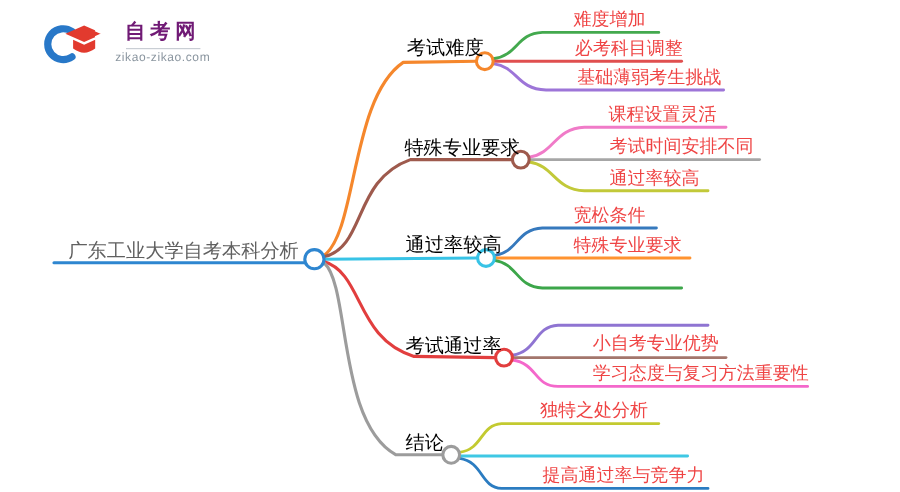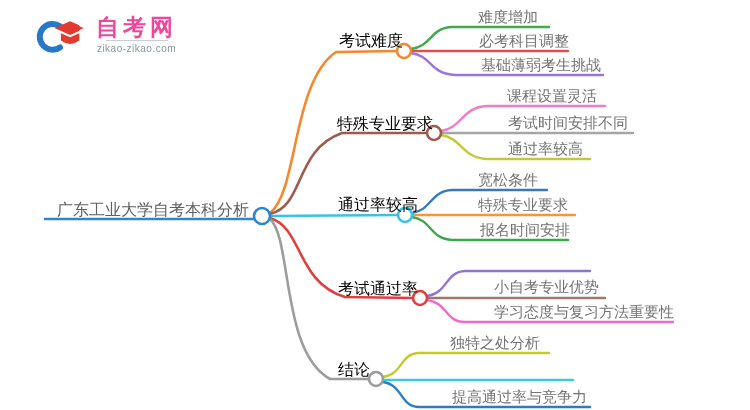--- a/index.html
+++ b/index.html
@@ -3,25 +3,25 @@
 <meta charset="utf-8">
 <style>
   html,body{margin:0;padding:0;background:#fff;}
   .stage{position:relative;width:750px;height:410px;background:#ffffff;overflow:hidden;
          font-family:"Liberation Sans","DejaVu Sans",sans-serif;}
   svg.map{position:absolute;left:0;top:0;}
   .ln{fill:none;stroke-width:2.4;stroke-linecap:round;stroke-linejoin:round;}
   .ln.thick{stroke-width:2.6;}
   .node{fill:#ffffff;stroke-width:2.6;}
   .lbl{position:absolute;font-size:16px;line-height:20px;color:#000000;white-space:nowrap;}
-  .lbl.sm{font-size:15px;line-height:19px;color:#737373;}
+  .lbl.sm{font-size:15px;line-height:19px;color:#ef4444;}
   .lbl.root-lbl{color:#606060;}
   .logo{position:absolute;left:32px;top:12px;display:flex;align-items:center;gap:8px;}
   .logo-text{display:flex;flex-direction:column;align-items:center;}
-  .logo-title{font-size:23px;font-weight:bold;color:#ec4899;letter-spacing:4px;line-height:22px;}
+  .logo-title{font-size:17px;font-weight:bold;color:#701a75;letter-spacing:4px;line-height:22px;}
   .logo-divider{width:62px;height:1px;background:#c9ced4;margin:2px 0 2px 0;}
   .logo-domain{font-size:10px;color:#8a959f;letter-spacing:0.5px;line-height:12px;}
 </style>
 </head>
 <body>
 
 <div class="stage">
 
   <svg class="map" width="750" height="410" viewBox="0 0 750 410">
 
@@ -86,21 +86,20 @@
   <div class="lbl sm" style="left:478px;top:7px">难度增加</div>
   <div class="lbl sm" style="left:479px;top:31px">必考科目调整</div>
   <div class="lbl sm" style="left:481px;top:55px">基础薄弱考生挑战</div>
 
   <div class="lbl sm" style="left:507px;top:86px">课程设置灵活</div>
   <div class="lbl sm" style="left:508px;top:113px">考试时间安排不同</div>
   <div class="lbl sm" style="left:508px;top:139px">通过率较高</div>
 
   <div class="lbl sm" style="left:478px;top:170px">宽松条件</div>
   <div class="lbl sm" style="left:478px;top:195px">特殊专业要求</div>
-  <div class="lbl sm" style="left:480px;top:220px">报名时间安排</div>
 
   <div class="lbl sm" style="left:494px;top:277px">小自考专业优势</div>
   <div class="lbl sm" style="left:494px;top:302px">学习态度与复习方法重要性</div>
 
   <div class="lbl sm" style="left:450px;top:333px">独特之处分析</div>
   <div class="lbl sm" style="left:452px;top:387px">提高通过率与竞争力</div>
 
 </div>
 
 </body></html>

